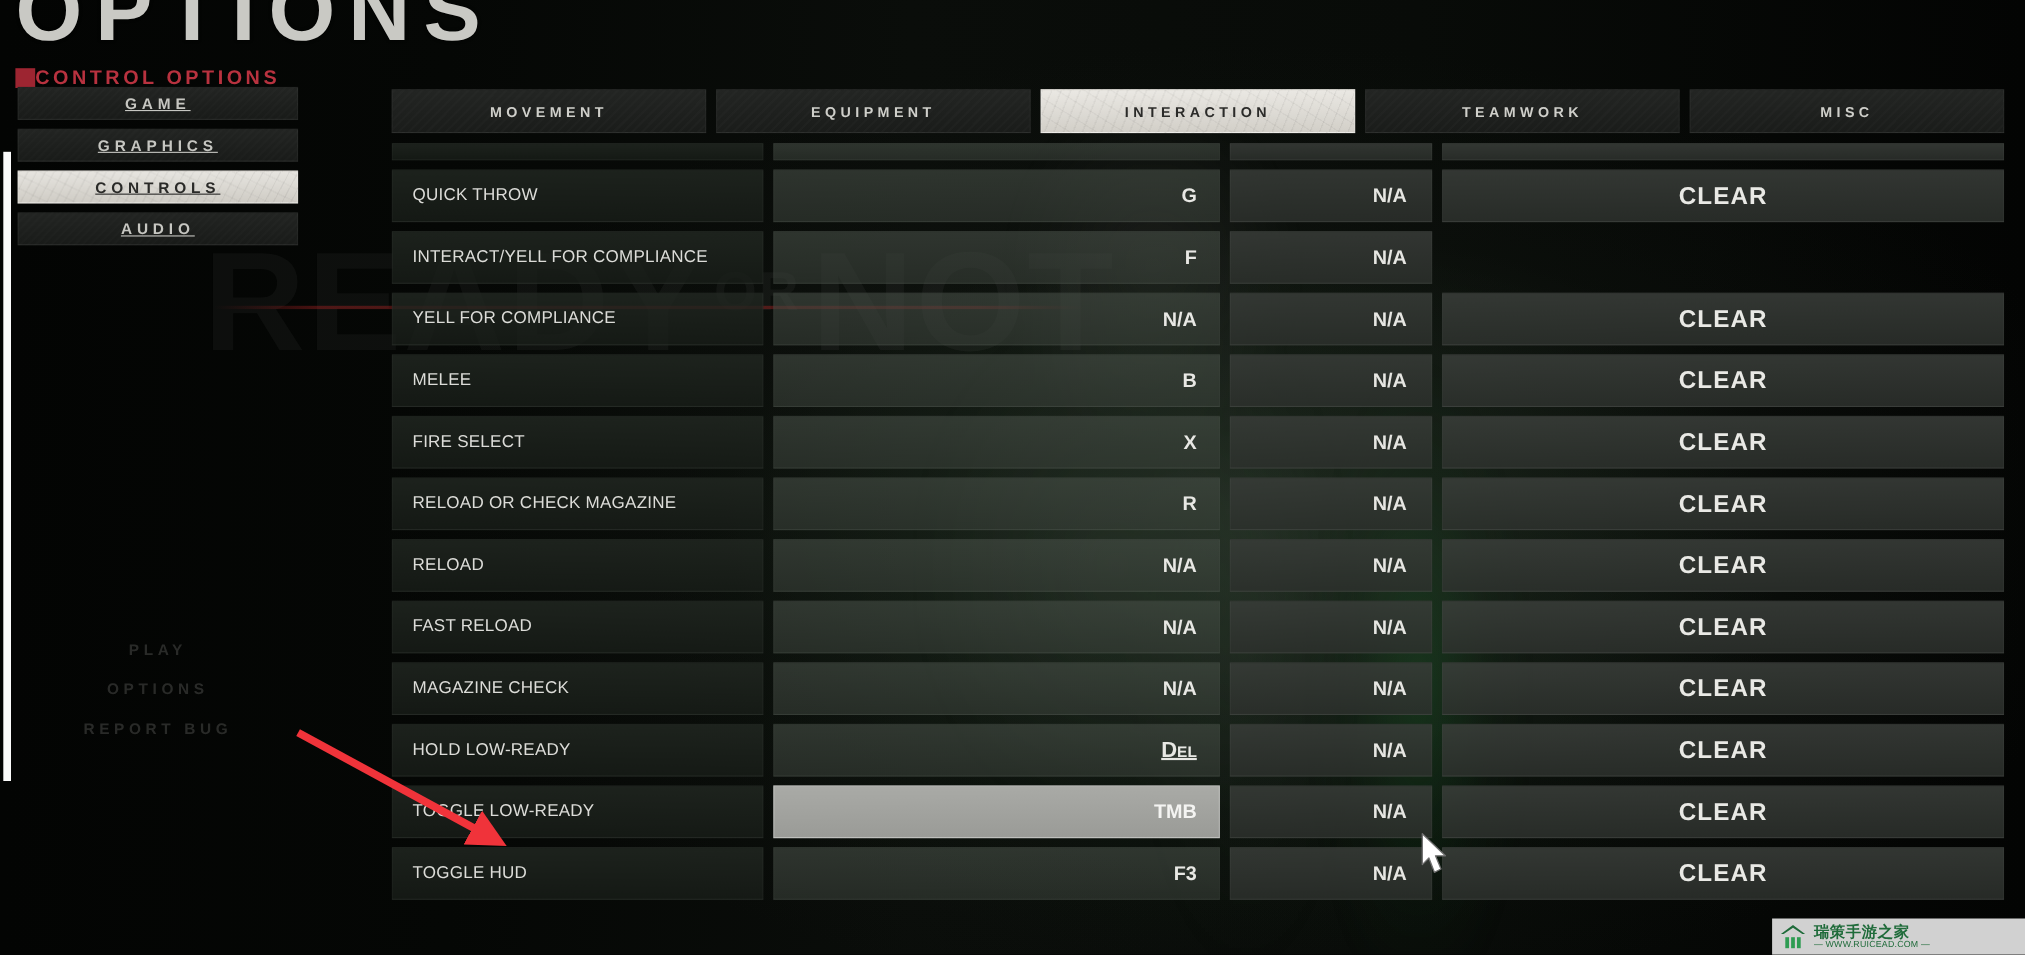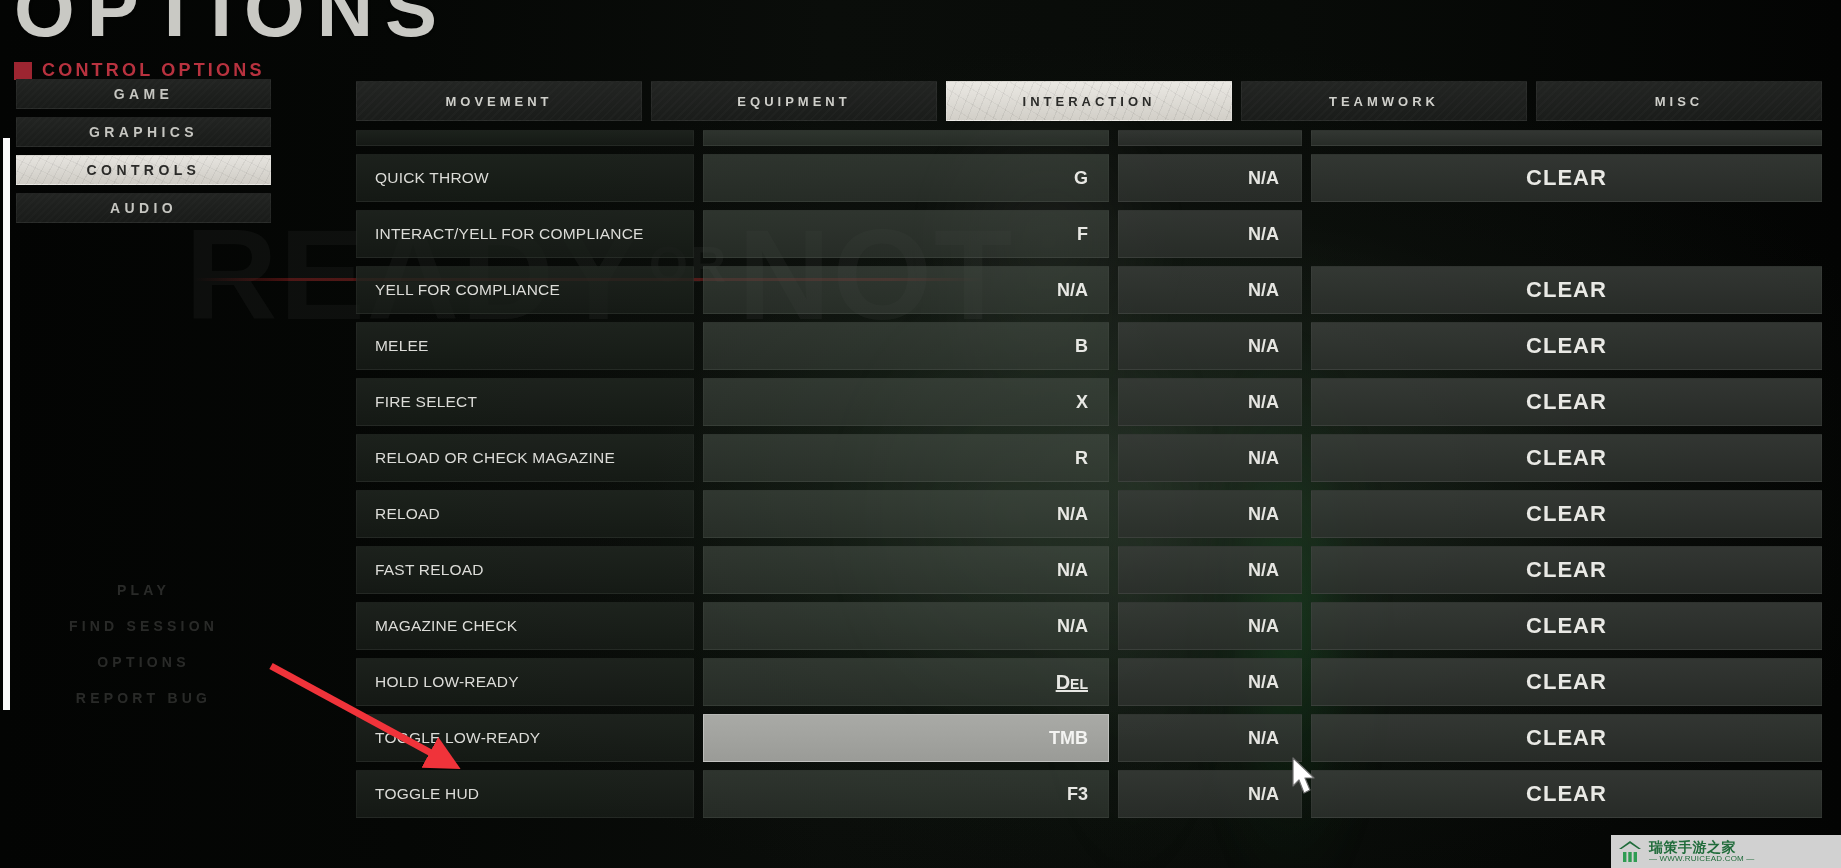--- a/index.html
+++ b/index.html
@@ -47,38 +47,39 @@
     background:linear-gradient(90deg, rgba(150,30,30,0) 0%, rgba(168,34,34,.42) 12%, rgba(168,34,34,.42) 88%, rgba(150,30,30,0) 100%);
   }
 
   
   #header { position:absolute; left:14px; top:-30px; z-index:5; }
   #page-title {
     font-size:78px; font-weight:bold; letter-spacing:12px; line-height:1;
     color:#c9c9c4;
     text-shadow:0 0 3px rgba(0,0,0,.9);
   }
-  #subtitle-wrap { display:flex; align-items:center; gap:10px; margin-top:12px; margin-left:0px; }
+  #subtitle-wrap { display:flex; align-items:center; margin-top:12px; margin-left:0px; }
   #subtitle-marker { width:18px; height:18px; background:#9d2531; flex:0 0 auto; }
   #subtitle {
     font-size:18px; letter-spacing:3.2px; font-weight:bold; color:#b8323f;
   }
 
   
   #sidebar { position:absolute; left:16px; top:79px; width:255px; z-index:5; }
   .cat-btn {
     height:30px; margin-bottom:8px;
     display:flex; align-items:center; justify-content:center;
     font-size:14px; letter-spacing:4.4px; font-weight:bold;
     color:#c6c6c1;
     background:
       repeating-linear-gradient(135deg, rgba(255,255,255,.012) 0 2px, rgba(0,0,0,0) 2px 5px),
       linear-gradient(180deg,#222422,#191b19);
     border:1px solid rgba(255,255,255,.04);
     cursor:pointer;
+    text-decoration:underline;
   }
   .cat-btn.active {
     color:#2a2a28;
     background:
       repeating-linear-gradient(118deg, rgba(0,0,0,.055) 0 1px, rgba(0,0,0,0) 1px 7px),
       repeating-linear-gradient(26deg, rgba(0,0,0,.04) 0 1px, rgba(0,0,0,0) 1px 11px),
       linear-gradient(180deg,#e6e4df,#cfccc5);
     border-color:rgba(255,255,255,.18);
     font-weight:bold;
   }
@@ -210,21 +211,20 @@
 
 <div id="sidebar">
     <div class="cat-btn">GAME</div>
     <div class="cat-btn">GRAPHICS</div>
     <div class="cat-btn active">CONTROLS</div>
     <div class="cat-btn">AUDIO</div>
   </div>
 
 <div id="bottom-nav">
     <div class="nav-btn">PLAY</div>
-    <div class="nav-btn">FIND SESSION</div>
     <div class="nav-btn">OPTIONS</div>
     <div class="nav-btn">REPORT BUG</div>
   </div>
 
 <div id="tabs">
     <div class="tab">MOVEMENT</div>
     <div class="tab">EQUIPMENT</div>
     <div class="tab active">INTERACTION</div>
     <div class="tab">TEAMWORK</div>
     <div class="tab">MISC</div>

